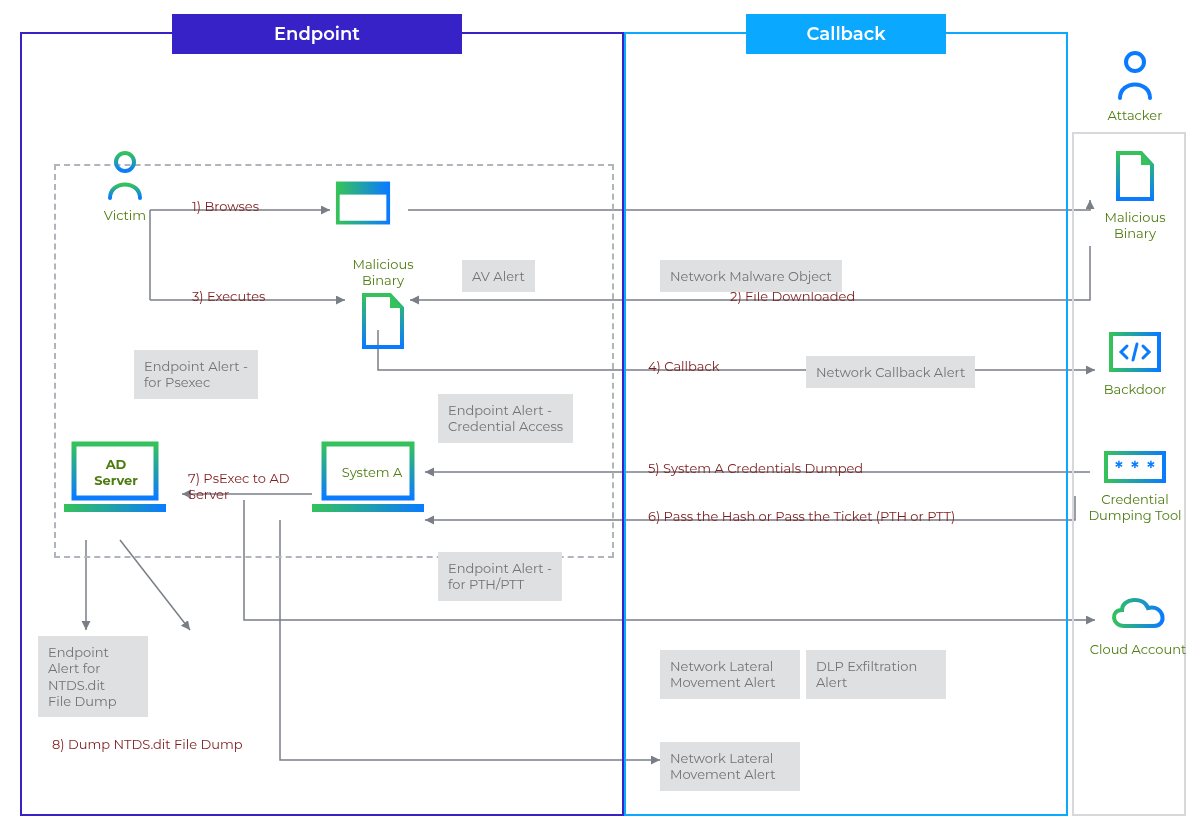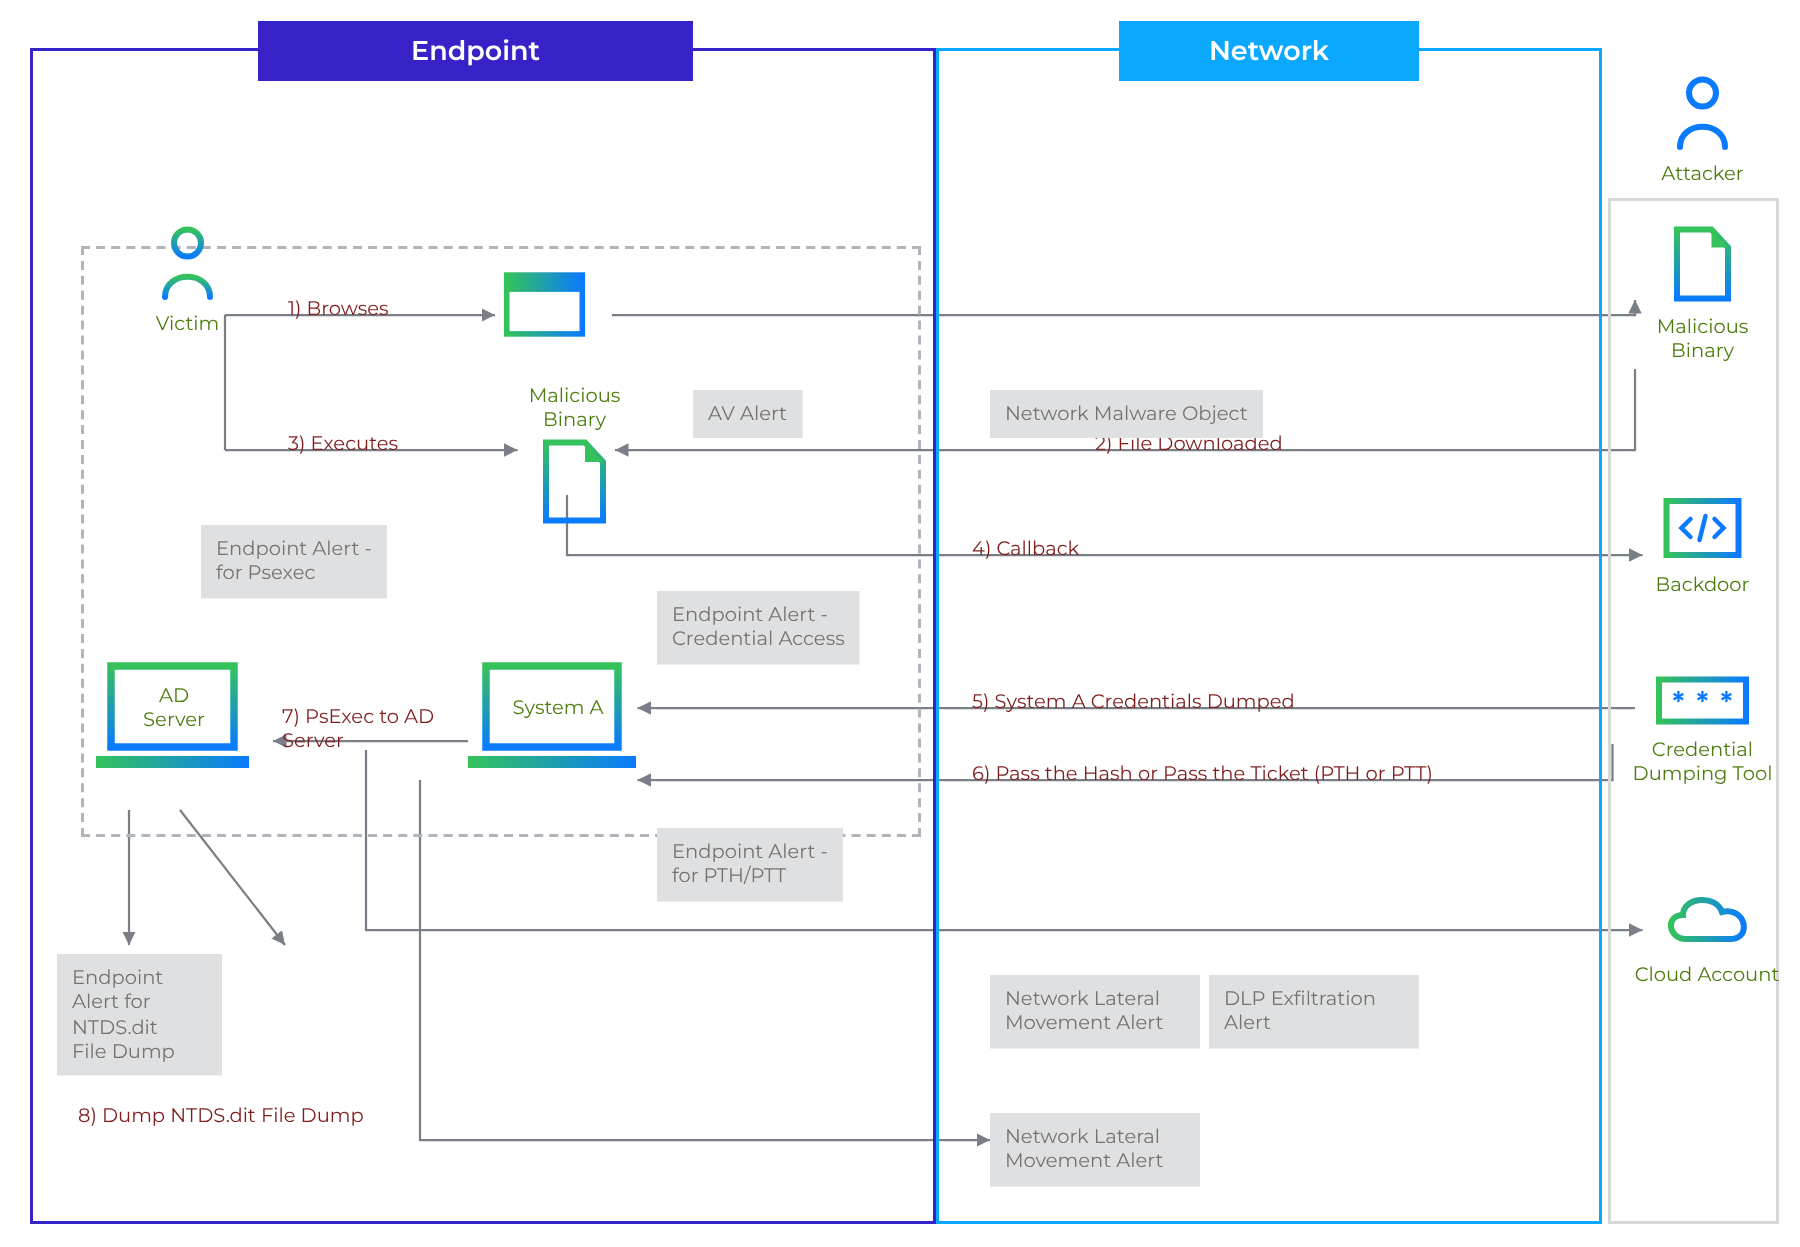--- a/index.html
+++ b/index.html
@@ -77,21 +77,21 @@
       <path d="M280,520 V760 H660" marker-end="url(#ah)"></path>
     </g>
   </svg>
 
   <div class="panel endpoint">
     <div class="title endpoint">Endpoint</div>
     <div class="dashed"></div>
   </div>
 
   <div class="panel network">
-    <div class="title network">Network</div>
+    <div class="title network">Callback</div>
   </div>
 
   <div class="panel right"></div>
 
   <div class="node" style="left:95px;top:150px;width:60px">
     <svg class="person" viewBox="0 0 42 50">
       <circle cx="21" cy="12" r="9" fill="none" stroke="url(#gv)" stroke-width="4"></circle>
       <path d="M6 48 C6 30 36 30 36 48" fill="none" stroke="url(#gv)" stroke-width="4" stroke-linecap="round"></path>
     </svg>
     <div class="label">Victim</div>
@@ -111,21 +111,21 @@
       <path d="M6 3 H32 L44 16 V55 H6 Z" fill="none" stroke="url(#gv)" stroke-width="4"></path>
       <path d="M32 3 V16 H44" fill="#35c25b"></path>
     </svg>
   </div>
 
   <div class="node" style="left:60px;top:438px;width:100px">
     <svg width="110" height="80" viewBox="0 0 110 80">
       <rect x="14" y="6" width="82" height="54" fill="none" stroke="url(#gv)" stroke-width="5"></rect>
       <rect x="4" y="66" width="102" height="8" fill="url(#gh)"></rect>
     </svg>
-    <div style="position:absolute;left:26px;top:18px;width:60px;font-weight:400;white-space:pre-line">AD
+    <div style="position:absolute;left:26px;top:18px;width:60px;font-weight:700;white-space:pre-line">AD
 Server</div>
   </div>
 
   <div class="node" style="left:308px;top:438px;width:120px">
     <svg width="120" height="80" viewBox="0 0 120 80">
       <rect x="16" y="6" width="88" height="54" fill="none" stroke="url(#gv)" stroke-width="5"></rect>
       <rect x="4" y="66" width="112" height="8" fill="url(#gh)"></rect>
     </svg>
     <div style="position:absolute;left:28px;top:26px;width:72px;font-weight:400">System A</div>
   </div>
@@ -175,20 +175,21 @@
   <div class="txt" style="left:192px;top:288px">3) Executes</div>
   <div class="txt" style="left:730px;top:288px">2) File Downloaded</div>
   <div class="txt" style="left:648px;top:358px">4) Callback</div>
   <div class="txt" style="left:648px;top:460px">5) System A Credentials Dumped</div>
   <div class="txt" style="left:648px;top:508px">6) Pass the Hash or Pass the Ticket (PTH or PTT)</div>
   <div class="txt" style="left:188px;top:470px;width:110px">7) PsExec to AD Server</div>
   <div class="txt" style="left:52px;top:736px">8) Dump NTDS.dit File Dump</div>
 
   <div class="box" style="left:462px;top:260px">AV Alert</div>
   <div class="box" style="left:660px;top:260px">Network Malware Object</div>
+  <div class="box" style="left:806px;top:356px">Network Callback Alert</div>
   <div class="box" style="left:134px;top:350px;white-space:pre-line">Endpoint Alert -
 for Psexec</div>
   <div class="box" style="left:438px;top:394px;white-space:pre-line">Endpoint Alert -
 Credential Access</div>
   <div class="box" style="left:438px;top:552px;white-space:pre-line">Endpoint Alert -
 for PTH/PTT</div>
   <div class="box" style="left:38px;top:636px;width:90px;white-space:pre-line">Endpoint
 Alert for
 NTDS.dit
 File Dump</div>

